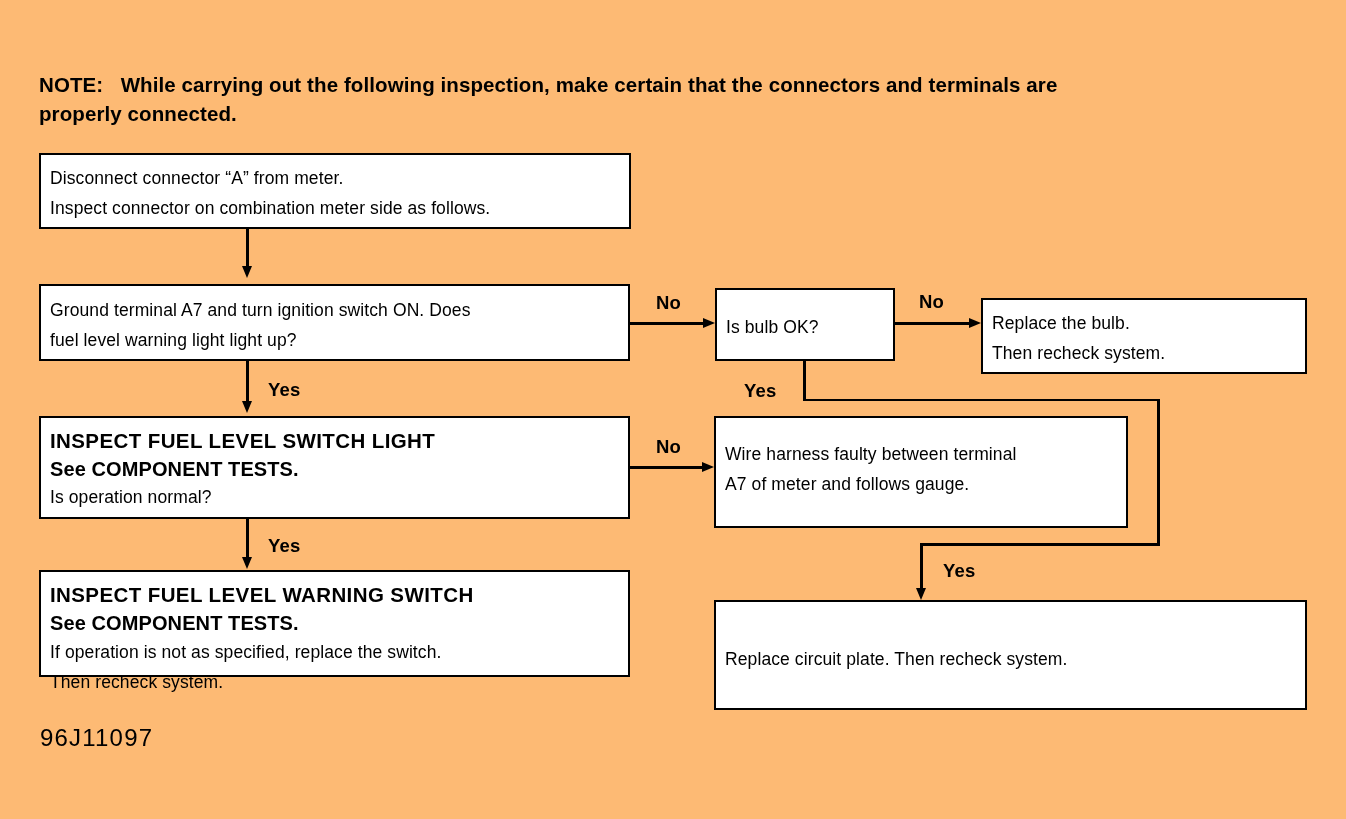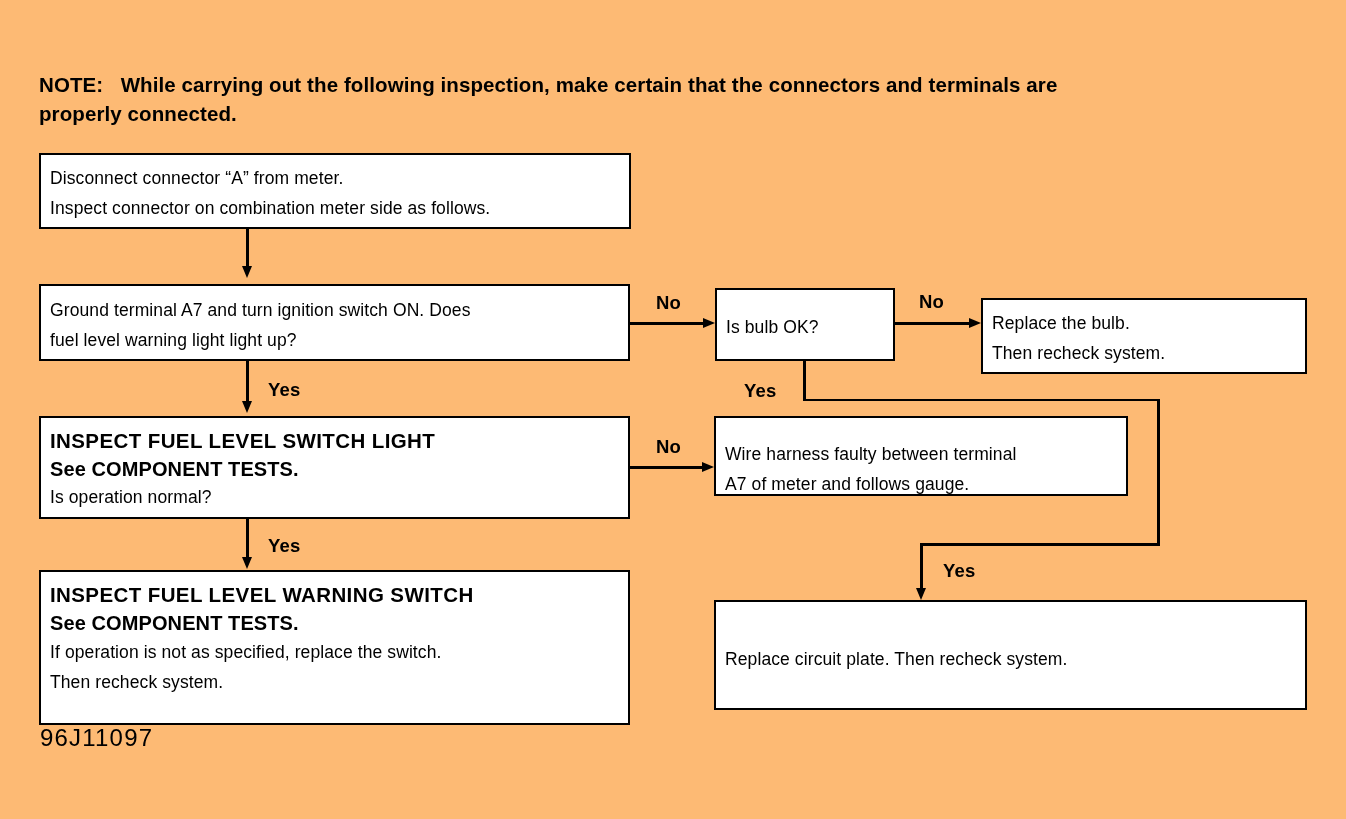--- a/index.html
+++ b/index.html
@@ -155,41 +155,41 @@
       <div class="ln big">INSPECT FUEL LEVEL SWITCH LIGHT</div>
       <div class="ln mid">See COMPONENT TESTS.</div>
       <div class="ln" style="line-height:28px;">Is operation normal?</div>
     </div>
   </div>
 
   <div class="hline" style="left:630px; top:466px; width:75px;"></div>
   <div class="arrow-right" style="left:702px; top:461.5px;"></div>
   <div class="elabel" style="left:656px; top:436px;">No</div>
 
-  <div class="box" style="left:714px; top:416px; width:414px; height:80px;">
+  <div class="box" style="left:714px; top:416px; width:414px; height:112px;">
     <div class="lines" style="top:21px;">
       <div class="ln">Wire harness faulty between terminal</div>
       <div class="ln">A7 of meter and follows gauge.</div>
     </div>
   </div>
 
   <div class="vline" style="left:803px; top:361px; height:40px;"></div>
   <div class="hline" style="left:803px; top:398.5px; width:357px;"></div>
   <div class="vline" style="left:1157px; top:398.5px; height:147px;"></div>
   <div class="hline" style="left:920px; top:543px; width:240px;"></div>
   <div class="vline" style="left:920px; top:543px; height:49px;"></div>
   <div class="arrow-down" style="left:915.5px; top:588px;"></div>
   <div class="elabel" style="left:744px; top:380px;">Yes</div>
   <div class="elabel" style="left:943px; top:560px;">Yes</div>
 
   <div class="vline" style="left:246px; top:519px; height:44px;"></div>
   <div class="arrow-down" style="left:241.5px; top:557px;"></div>
   <div class="elabel" style="left:268px; top:535px;">Yes</div>
 
-  <div class="box" style="left:39px; top:570px; width:591px; height:155px;">
+  <div class="box" style="left:39px; top:570px; width:591px; height:107px;">
     <div class="lines" style="top:9px;">
       <div class="ln big">INSPECT FUEL LEVEL WARNING SWITCH</div>
       <div class="ln mid">See COMPONENT TESTS.</div>
       <div class="ln" style="line-height:30px;">If operation is not as specified, replace the switch.</div>
       <div class="ln" style="line-height:30px;">Then recheck system.</div>
     </div>
   </div>
 
   <div class="box" style="left:714px; top:600px; width:593px; height:110px;">
     <div class="lines" style="top:42px;">

